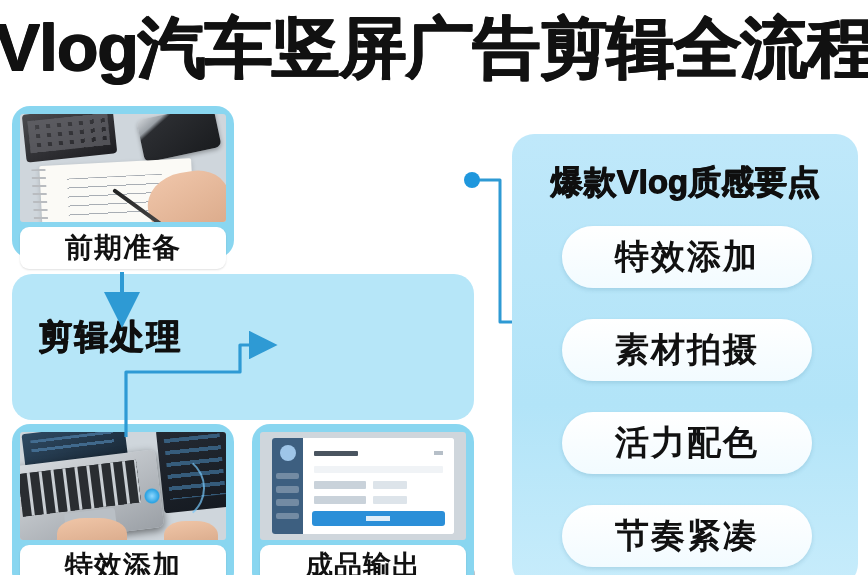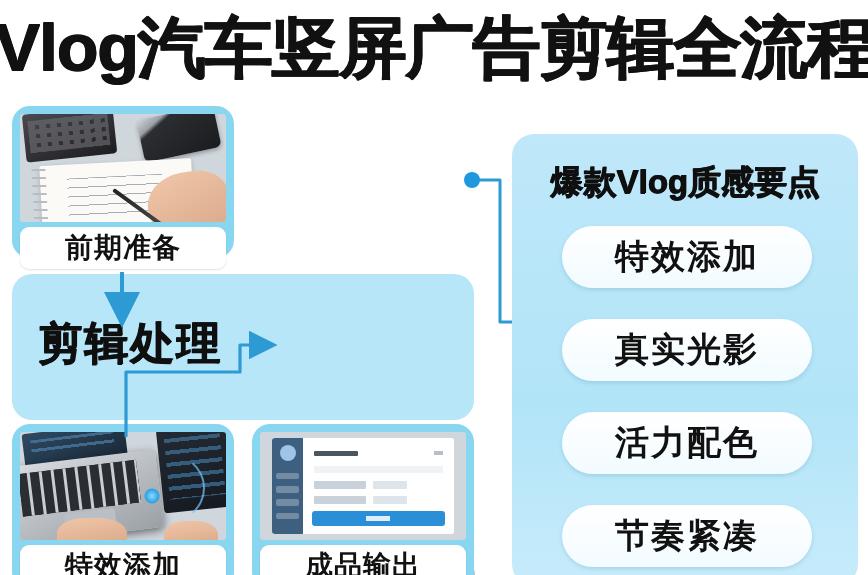--- a/index.html
+++ b/index.html
@@ -43,21 +43,21 @@
   #card-fx{left:4px;top:318px;width:222px;height:166px;}
   #card-export{left:244px;top:318px;width:222px;height:166px;}
 
   
   .band{
     position:absolute;left:4px;top:168px;width:462px;height:146px;
     background:#b6e6f8;border-radius:20px;
   }
   .band-title{
     position:absolute;left:26px;top:40px;
-    font-size:44px;font-weight:bold;color:#0f0f0f;letter-spacing:2px;
+    font-size:34px;font-weight:bold;color:#0f0f0f;letter-spacing:2px;
     text-shadow:1px 0 0 #0f0f0f,0 1px 0 #0f0f0f;
   }
 
   
   .p1{background:linear-gradient(170deg,#e9ecef 0%,#dfe3e7 45%,#d4d9de 100%);}
   .p1 .kbd{position:absolute;left:2%;top:-4%;width:44%;height:44%;
     background:linear-gradient(160deg,#4a4a4e,#1d1d21);border-radius:4px;transform:rotate(-6deg);}
   .p1 .kbd:after{content:"";position:absolute;left:6%;top:14%;width:88%;height:68%;
     background:
       repeating-linear-gradient(90deg,#6a6a70 0 7px,transparent 7px 11px),
@@ -331,18 +331,18 @@
     <path d="M126,437 L126,372 L240,372 L240,345 L268,345" stroke="#2e9ad4" stroke-width="3.2" fill="none" stroke-linejoin="round" marker-end="url(#ar)"></path>
 
     <path d="M472,180 L500,180 L500,322 L522,322" stroke="#2e9ad4" stroke-width="3" fill="none" stroke-linejoin="round"></path>
     <circle cx="472" cy="180" r="8" fill="#1f97dd"></circle>
     <circle cx="522" cy="322" r="8" fill="#1f97dd"></circle>
   </svg>
 
   <div class="panel">
     <div class="panel-title">爆款Vlog质感要点</div>
     <div class="pill" id="pill-0">特效添加</div>
-    <div class="pill" id="pill-1">真实光影</div>
+    <div class="pill" id="pill-1">素材拍摄</div>
     <div class="pill" id="pill-3">节奏紧凑</div>
     <div class="pill" id="pill-2">活力配色</div>
   </div>
 
 </div>
 
 </body></html>

